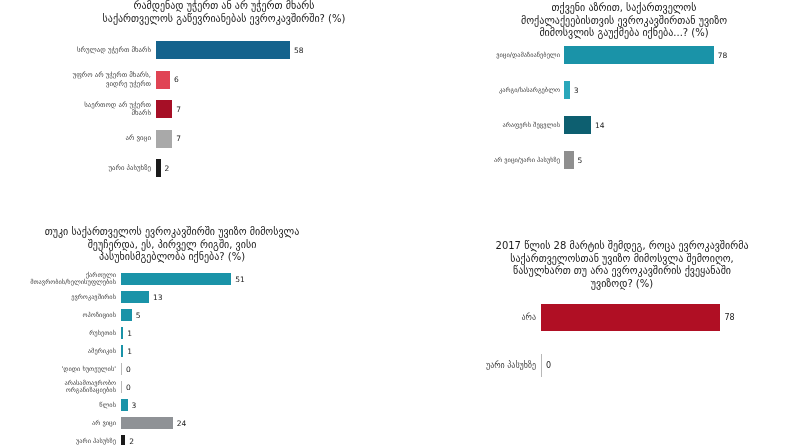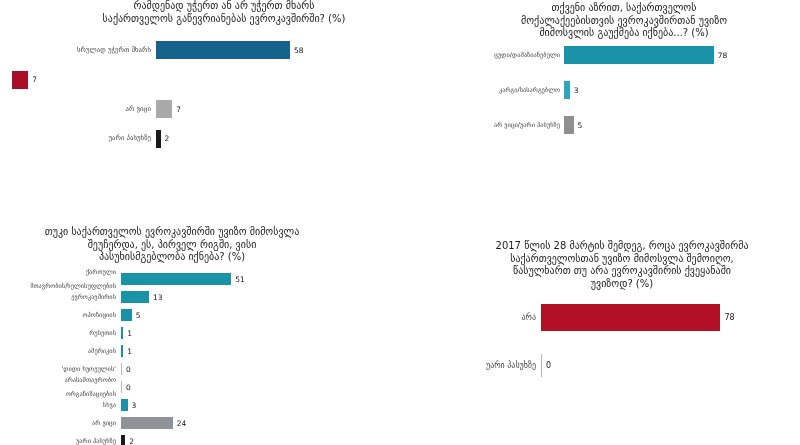--- a/index.html
+++ b/index.html
@@ -30,21 +30,21 @@
   #c1 .row{height:18px;margin-bottom:17px;}
   #c2 .row{height:12px;margin-bottom:6px;}
   #c3 .row{height:27px;}
   #c3 .row:nth-child(1){margin-bottom:23px;}
   #c3 .row:nth-child(2){margin-bottom:24px;}
   #c3 .row.zero-row{height:23px;}
 
   .lbl{text-align:right;color:#3d3d3d;white-space:pre-line;flex:none;padding-left:6px;}
   #c0 .lbl{width:133px;margin-right:5px;font-size:6.8px;line-height:8.5px;}
   #c1 .lbl{width:154px;margin-right:4px;font-size:6.4px;line-height:8px;}
-  #c2 .lbl{width:110px;margin-right:5px;font-size:6.4px;line-height:14px;}
+  #c2 .lbl{width:110px;margin-right:5px;font-size:6.4px;line-height:7px;}
   #c3 .lbl{width:130px;margin-right:5px;font-size:8px;}
 
   .bar{flex:none;width:0;}
   #c0 .bar{height:18px;}
   #c1 .bar{height:18px;}
   #c2 .bar{height:12px;}
   #c3 .bar{height:27px;}
   #c3 .zero-row .bar{height:23px;}
   .bar.zero{border-left:1px solid #b8b8b8;background:transparent !important;}
 
@@ -62,20 +62,28 @@
       <div>რამდენად უჭერთ ან არ უჭერთ მხარს</div>
       <div>საქართველოს გაწევრიანებას ევროკავშირში? (%)</div>
     </div>
     <div class="rows">
       <div class="row">
         <div class="lbl">სრულად უჭერთ მხარს</div>
         <div class="bar" style="width: 134px; background: rgb(21, 99, 141);"></div>
         <span class="val">58</span>
       </div>
       <div class="row">
+        <div class="lbl">უფრო არ უჭერთ მხარს,
+ვიდრე უჭერთ</div>
+        <div class="bar" style="width: 13.9px; background: rgb(224, 68, 84);"></div>
+        <span class="val">6</span>
+      </div>
+      <div class="row">
+        <div class="lbl">საერთოდ არ უჭერთ
+მხარს</div>
         <div class="bar" style="width: 16.2px; background: rgb(166, 15, 38);"></div>
         <span class="val">7</span>
       </div>
       <div class="row">
         <div class="lbl">არ ვიცი</div>
         <div class="bar" style="width: 16.2px; background: rgb(169, 169, 169);"></div>
         <span class="val">7</span>
       </div>
       <div class="row">
         <div class="lbl">უარი პასუხზე</div>
@@ -86,28 +94,33 @@
   </section>
 
   <section class="chart" id="c1">
     <div class="title">
       <div>თქვენი აზრით, საქართველოს</div>
       <div>მოქალაქეებისთვის ევროკავშირთან უვიზო</div>
       <div>მიმოსვლის გაუქმება იქნება...? (%)</div>
     </div>
     <div class="rows">
       <div class="row">
-        <div class="lbl">ცუდი/დამაზიანებელი</div>
+        <div class="lbl">ვიცი/დამაზიანებელი</div>
         <div class="bar" style="width: 149.8px; background: rgb(26, 147, 168);"></div>
         <span class="val">78</span>
       </div>
       <div class="row">
         <div class="lbl">კარგი/სასარგებლო</div>
         <div class="bar" style="width: 5.8px; background: rgb(42, 167, 186);"></div>
         <span class="val">3</span>
+      </div>
+      <div class="row">
+        <div class="lbl">არაფერს შეცვლის</div>
+        <div class="bar" style="width: 26.9px; background: rgb(13, 95, 112);"></div>
+        <span class="val">14</span>
       </div>
       <div class="row">
         <div class="lbl">არ ვიცი/უარი პასუხზე</div>
         <div class="bar" style="width: 9.6px; background: rgb(143, 143, 143);"></div>
         <span class="val">5</span>
       </div>
     </div>
   </section>
 
   <section class="chart" id="c2">
@@ -148,21 +161,21 @@
         <div class="bar zero" style="width: 0px; background: rgb(26, 147, 168);"></div>
         <span class="val">0</span>
       </div>
       <div class="row">
         <div class="lbl">არასამთავრობო
 ორგანიზაციების</div>
         <div class="bar zero" style="width: 0px; background: rgb(26, 147, 168);"></div>
         <span class="val">0</span>
       </div>
       <div class="row">
-        <div class="lbl">სხვა</div>
+        <div class="lbl">წლის</div>
         <div class="bar" style="width: 6.5px; background: rgb(26, 147, 168);"></div>
         <span class="val">3</span>
       </div>
       <div class="row">
         <div class="lbl">არ ვიცი</div>
         <div class="bar" style="width: 51.8px; background: rgb(143, 146, 150);"></div>
         <span class="val">24</span>
       </div>
       <div class="row">
         <div class="lbl">უარი პასუხზე</div>

